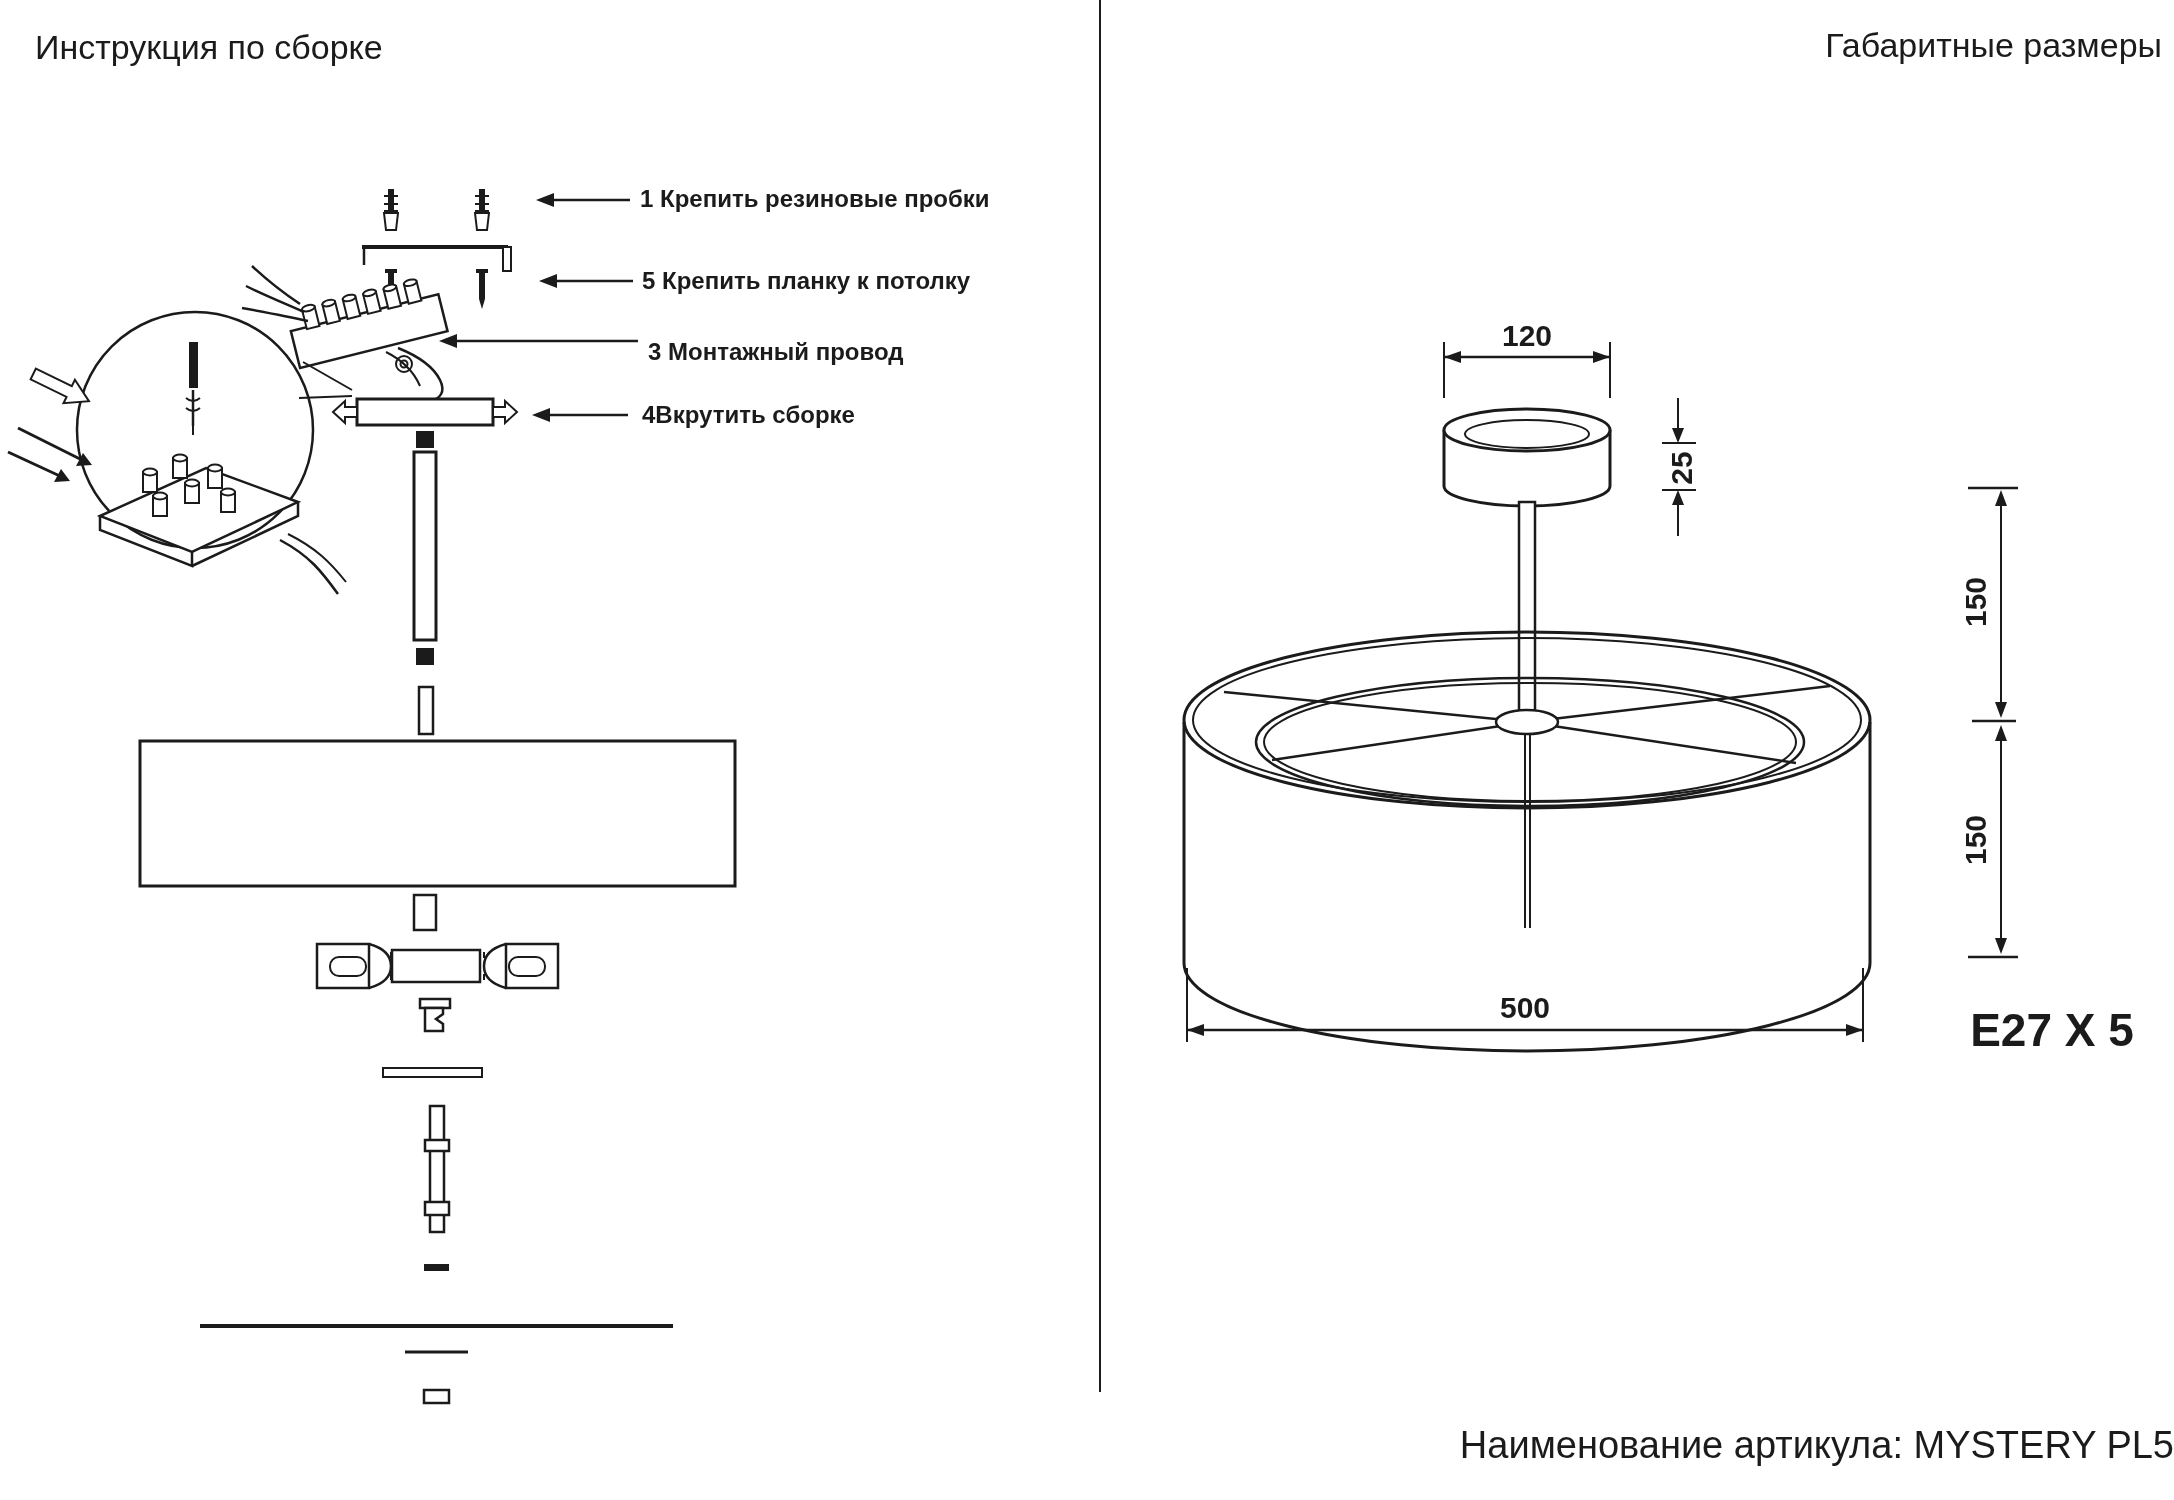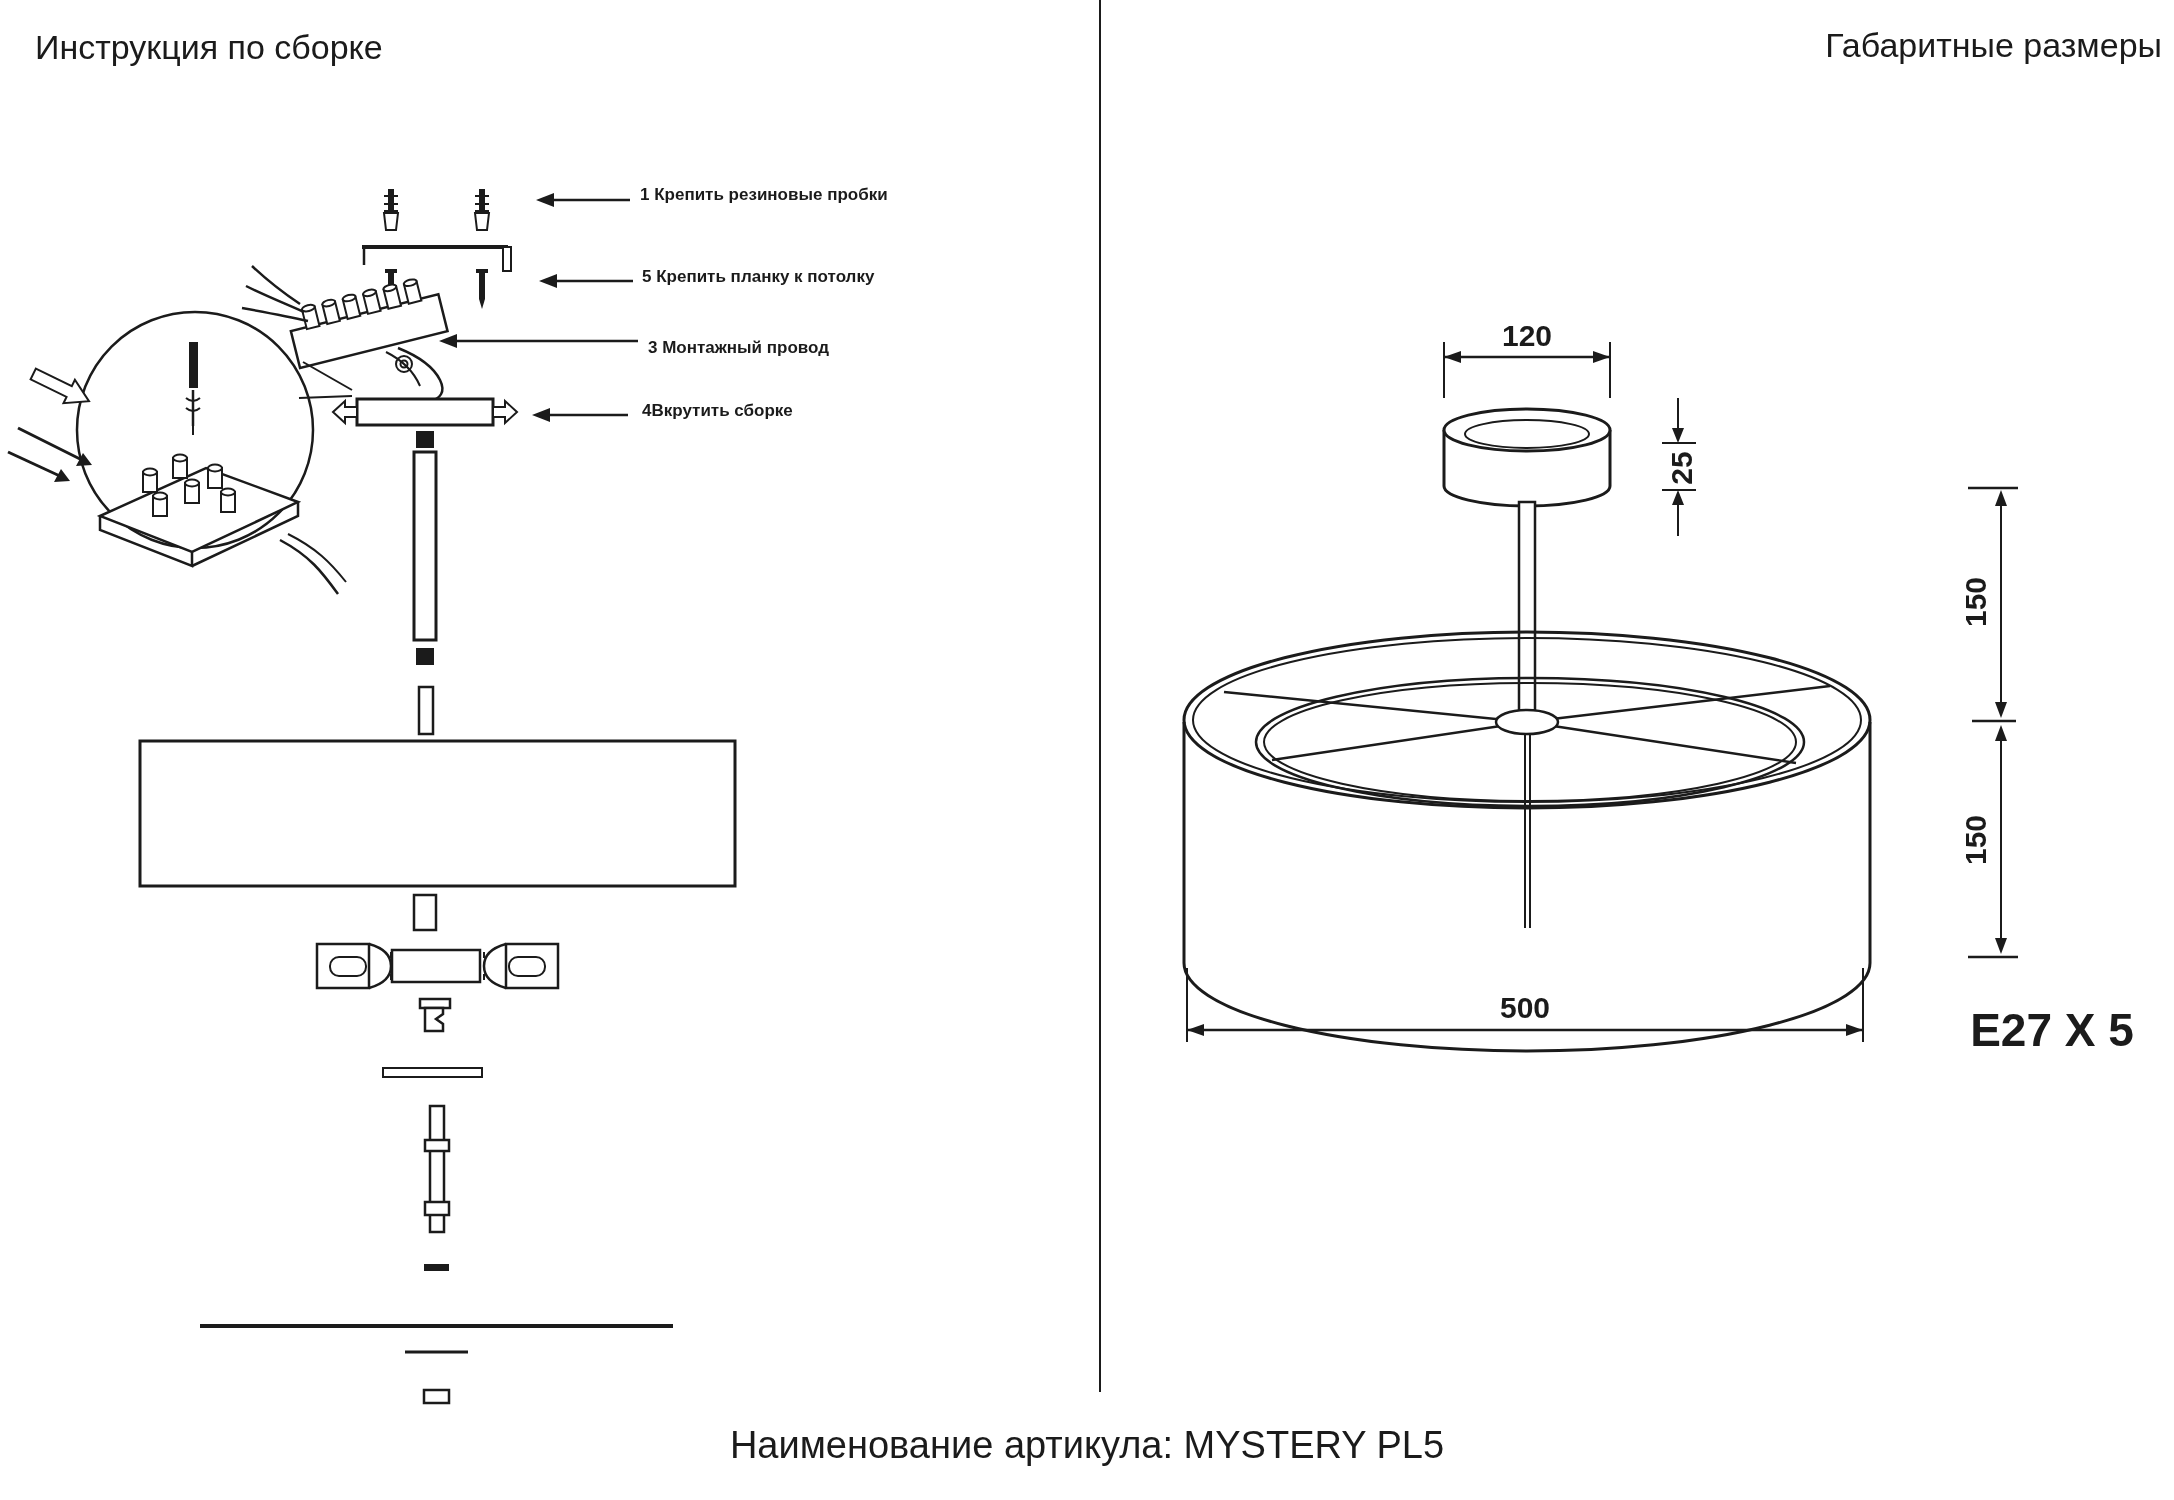--- a/index.html
+++ b/index.html
@@ -1,24 +1,24 @@
 <!DOCTYPE html>
 <html><head>
 <meta charset="utf-8">
 <style>
   html,body{margin:0;padding:0;background:#fff;}
   .page{position:relative;width:2174px;height:1500px;background:#ffffff;
         font-family:"Liberation Sans",sans-serif;color:#1b1b1b;overflow:hidden;border-radius:10px;}
   .title{position:absolute;font-size:34px;font-weight:400;white-space:nowrap;}
   .title-left{left:35px;top:28px;}
   .title-right{right:12px;top:26px;}
-  .caption{position:absolute;left:0;right:0;top:1424px;text-align:center;
+  .caption{position:absolute;left:0;right:0;top:1424px;text-align:right;
            font-size:38px;font-weight:400;}
   .divider{position:absolute;left:1099px;top:0;width:2px;height:1392px;background:#1b1b1b;}
-  .step-label{position:absolute;font-size:17px;font-weight:700;white-space:nowrap;}
+  .step-label{position:absolute;font-size:24px;font-weight:700;white-space:nowrap;}
   .s1{left:640px;top:185px;}
   .s2{left:642px;top:267px;}
   .s3{left:648px;top:338px;}
   .s4{left:642px;top:401px;}
   svg{position:absolute;top:0;}
   svg.left-d{left:0;}
   svg.right-d{left:1100px;}
   .ln{fill:none;stroke:#1b1b1b;stroke-width:2.5;}
   .ln2{fill:none;stroke:#1b1b1b;stroke-width:2;}
   .ln3{fill:none;stroke:#1b1b1b;stroke-width:3;}

